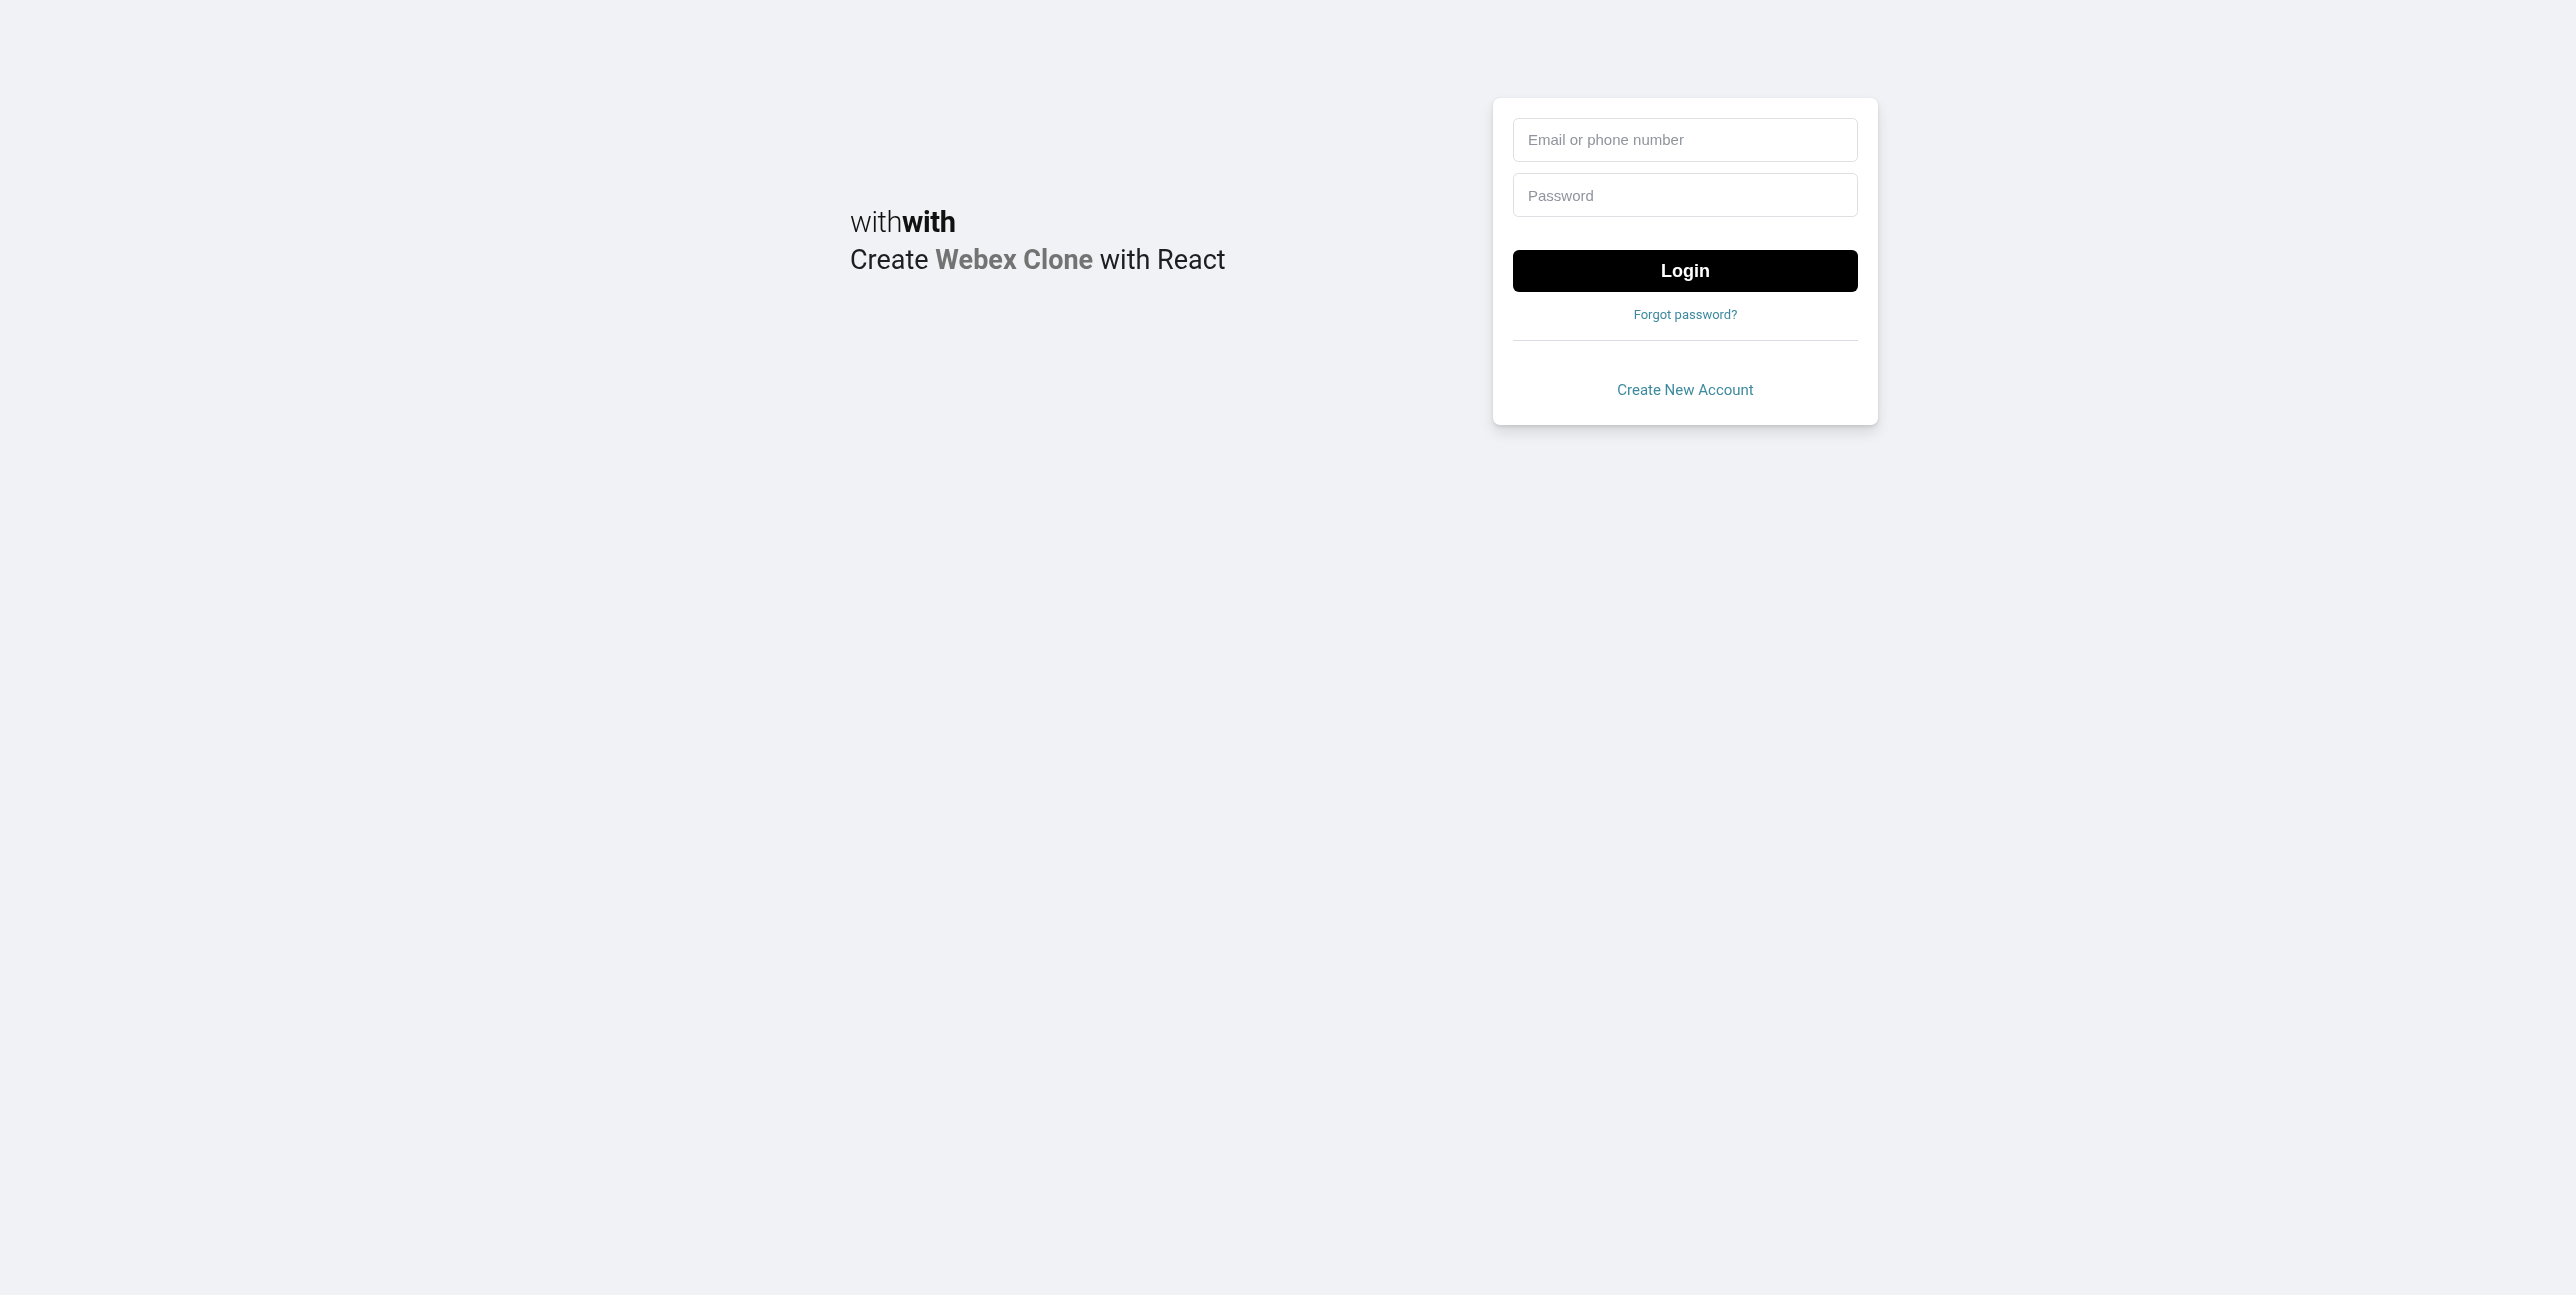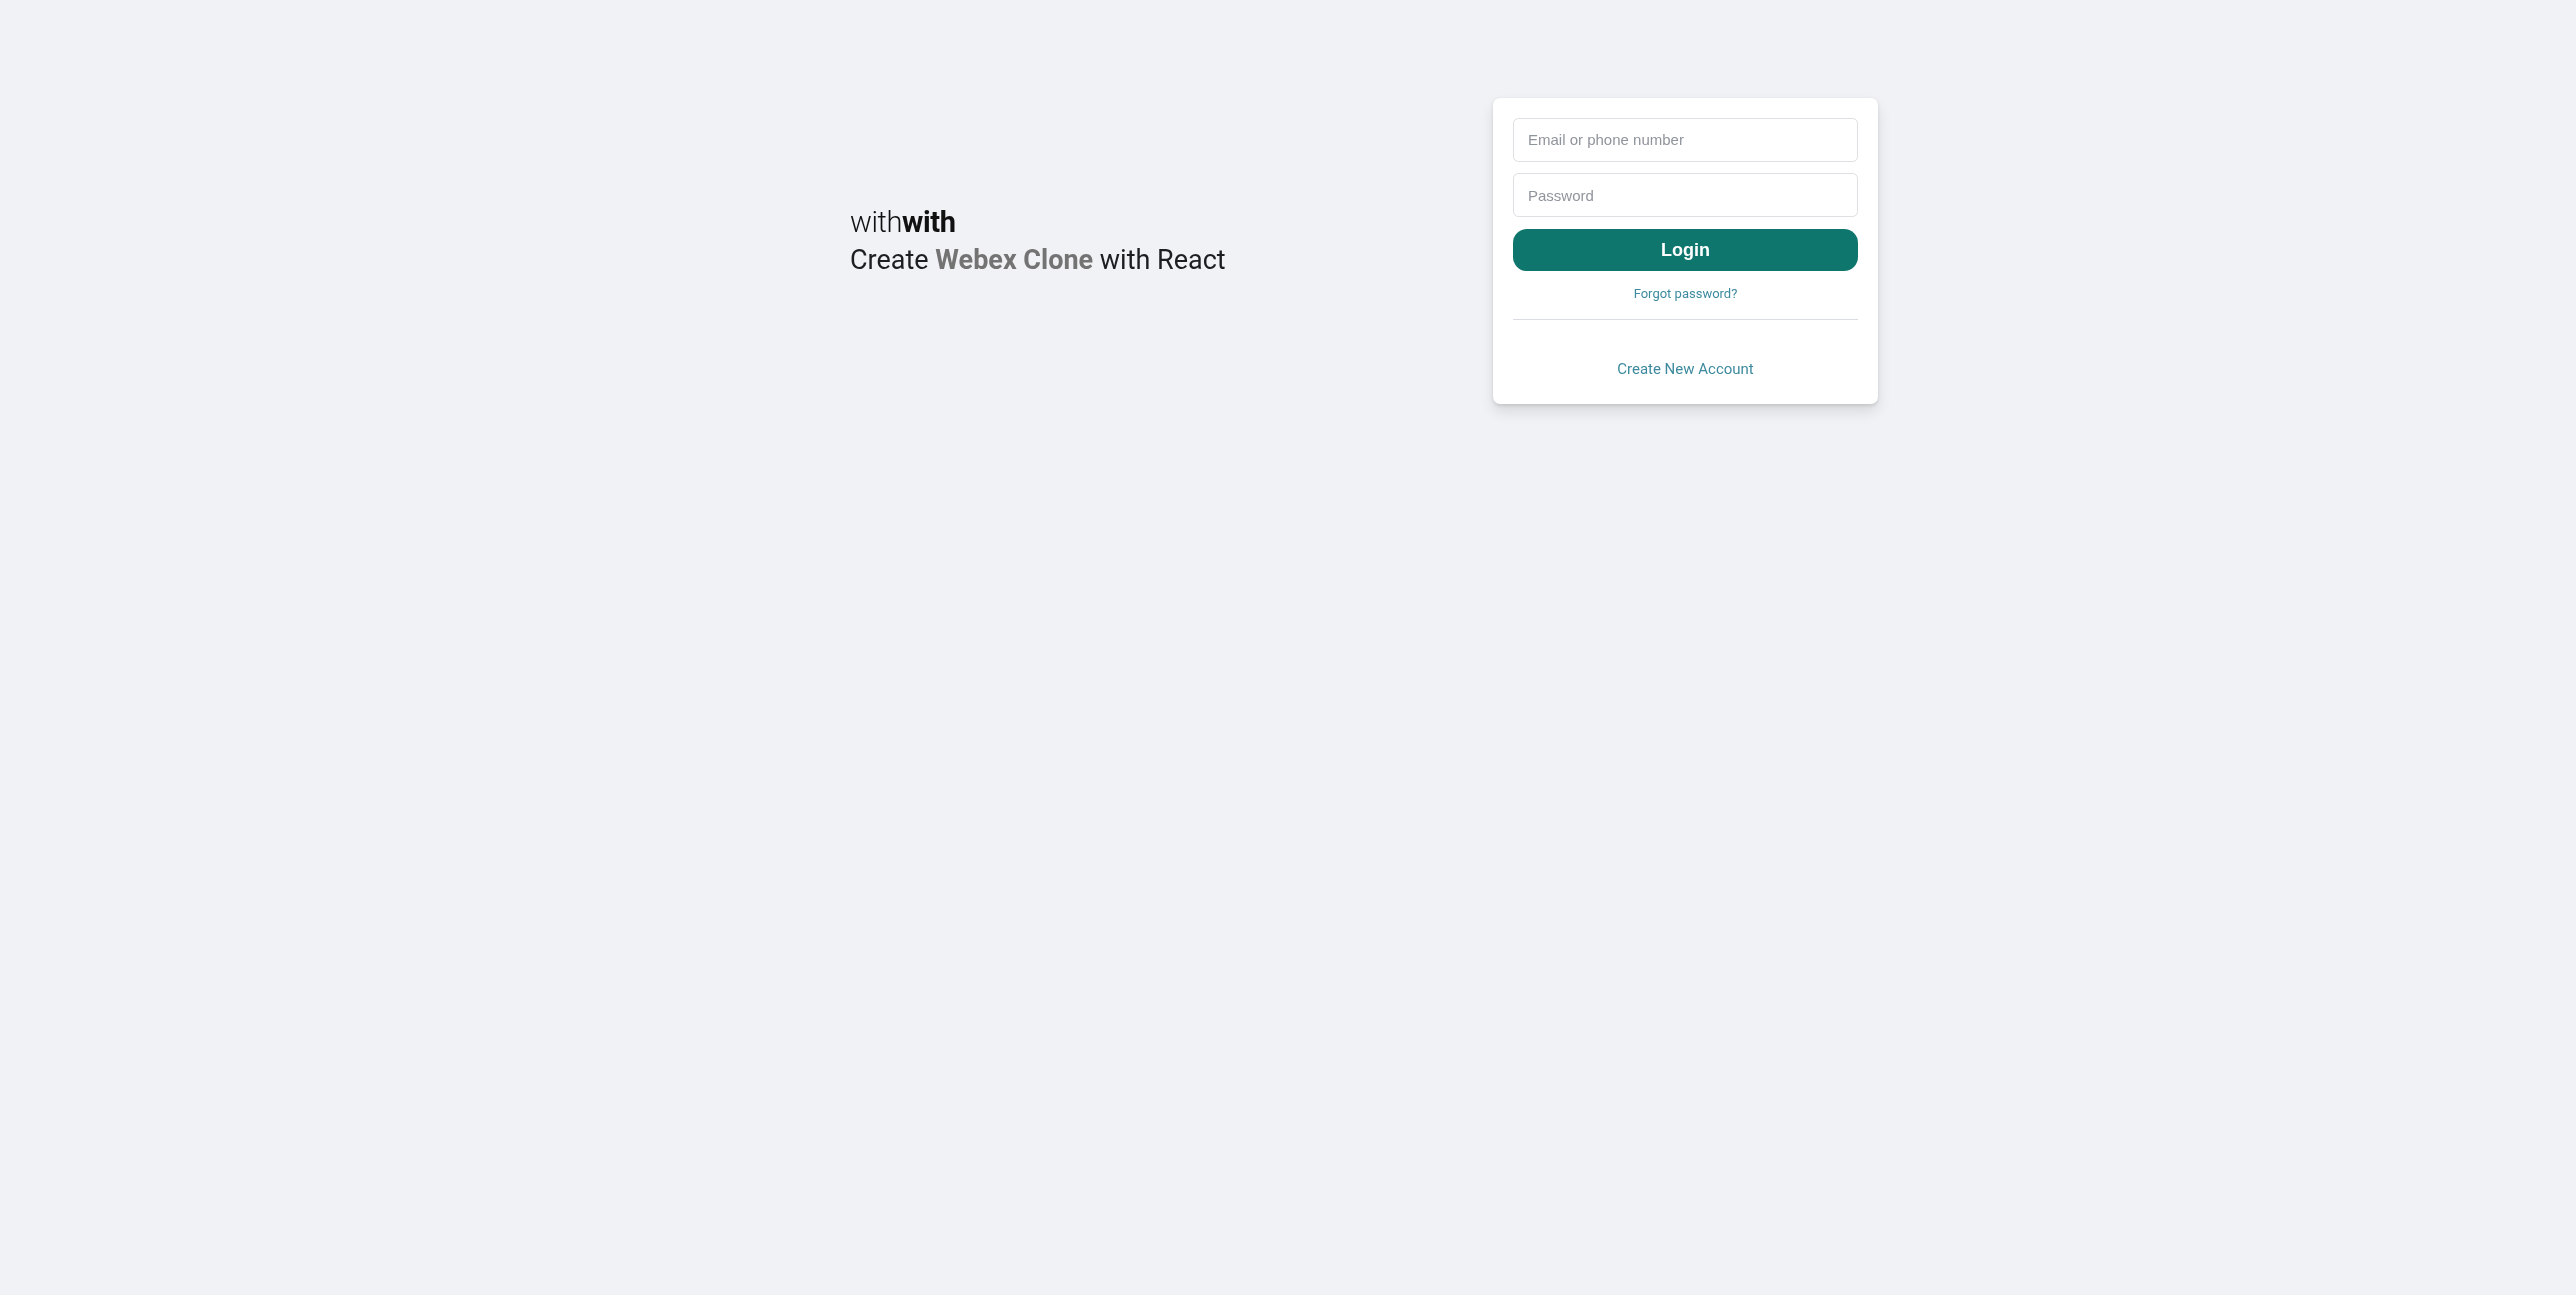--- a/index.html
+++ b/index.html
@@ -83,29 +83,30 @@
       color: #1c1e21;
       outline: none;
     }
     
     .input-field::placeholder {
       color: #90949c;
     }
     
     .login-button {
       width: 100%;
-      background-color: #0f766e;
+      background-color: #000000;
       color: #ffffff;
       border: none;
-      border-radius: 14px;
+      border-radius: 6px;
       font-size: 18px;
       font-weight: 700;
       padding: 10.7px;
       cursor: pointer;
       margin-bottom: 14.3px;
+      margin-top: 21px;
     }
     
     .forgot-link {
       display: block;
       text-align: center;
       color: #3d8a9e;
       font-size: 13px;
       text-decoration: none;
       margin-bottom: 18px;
       cursor: pointer;

